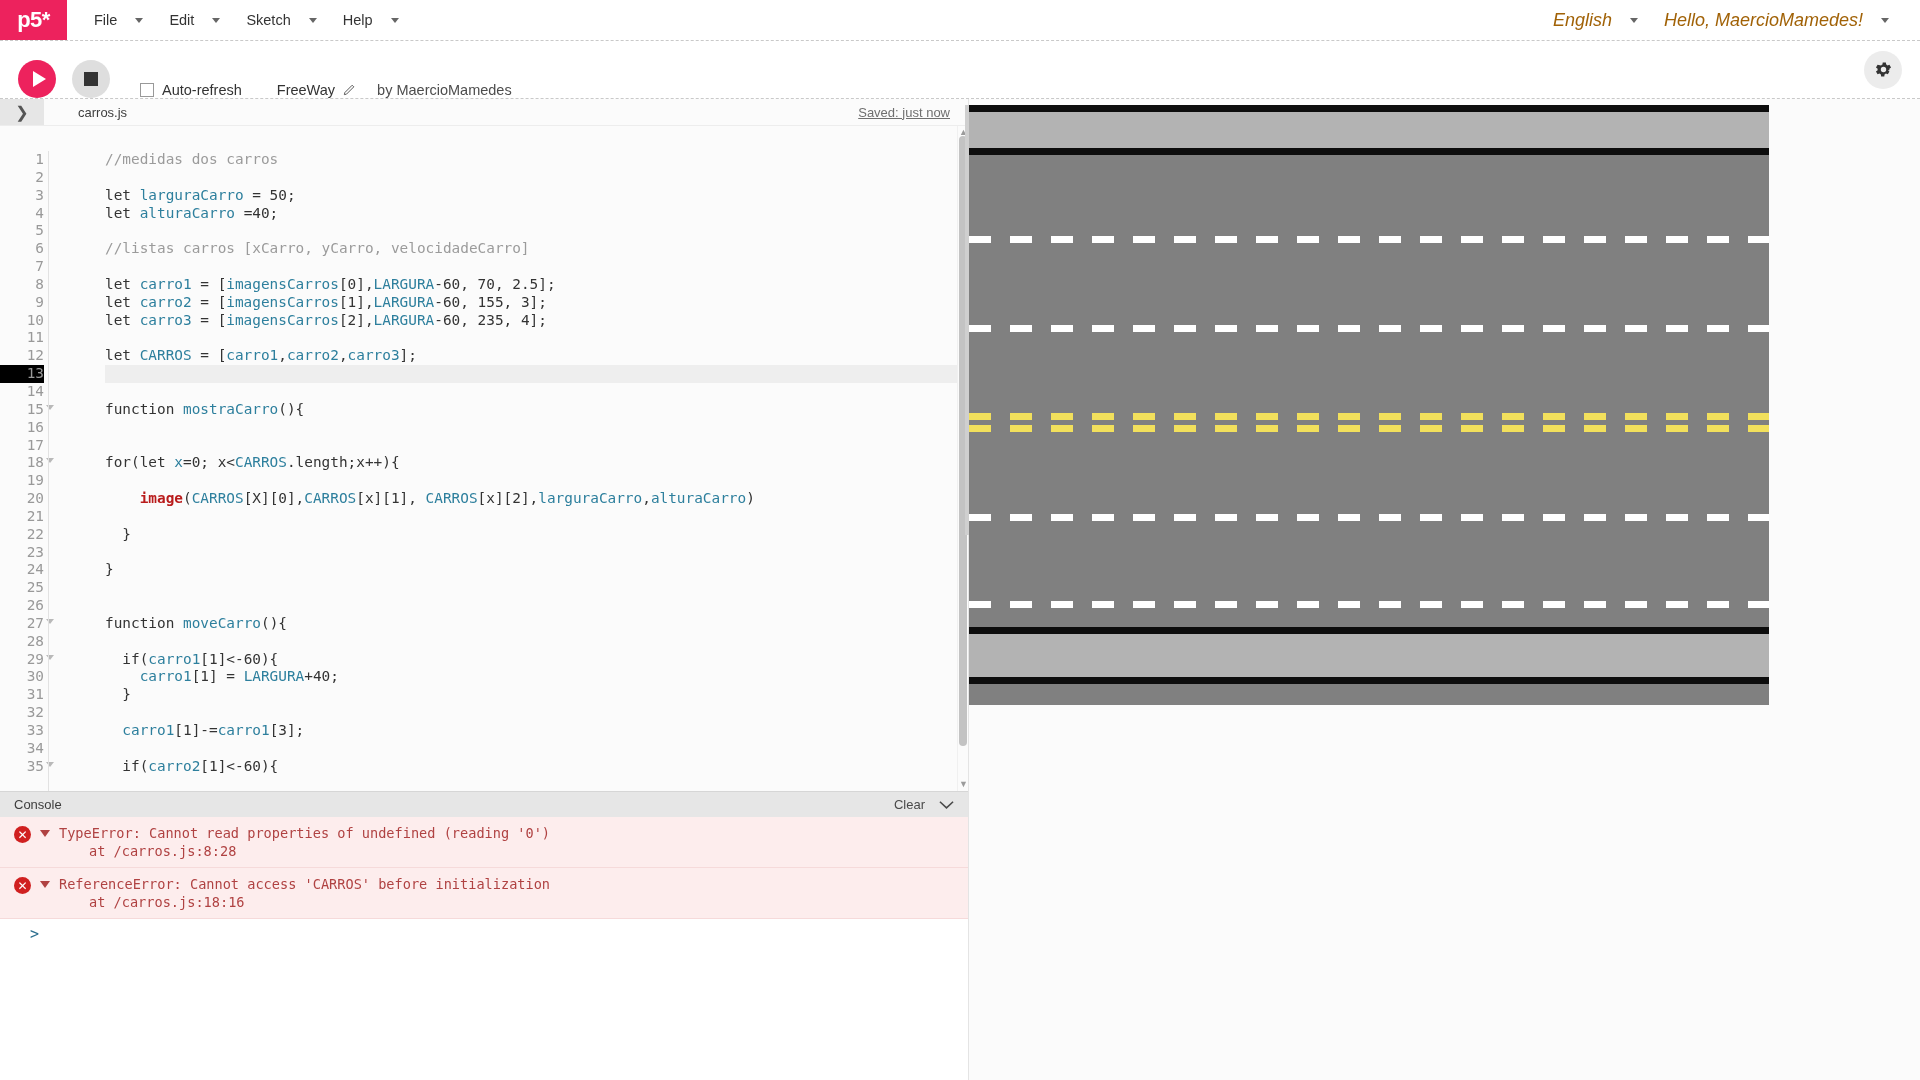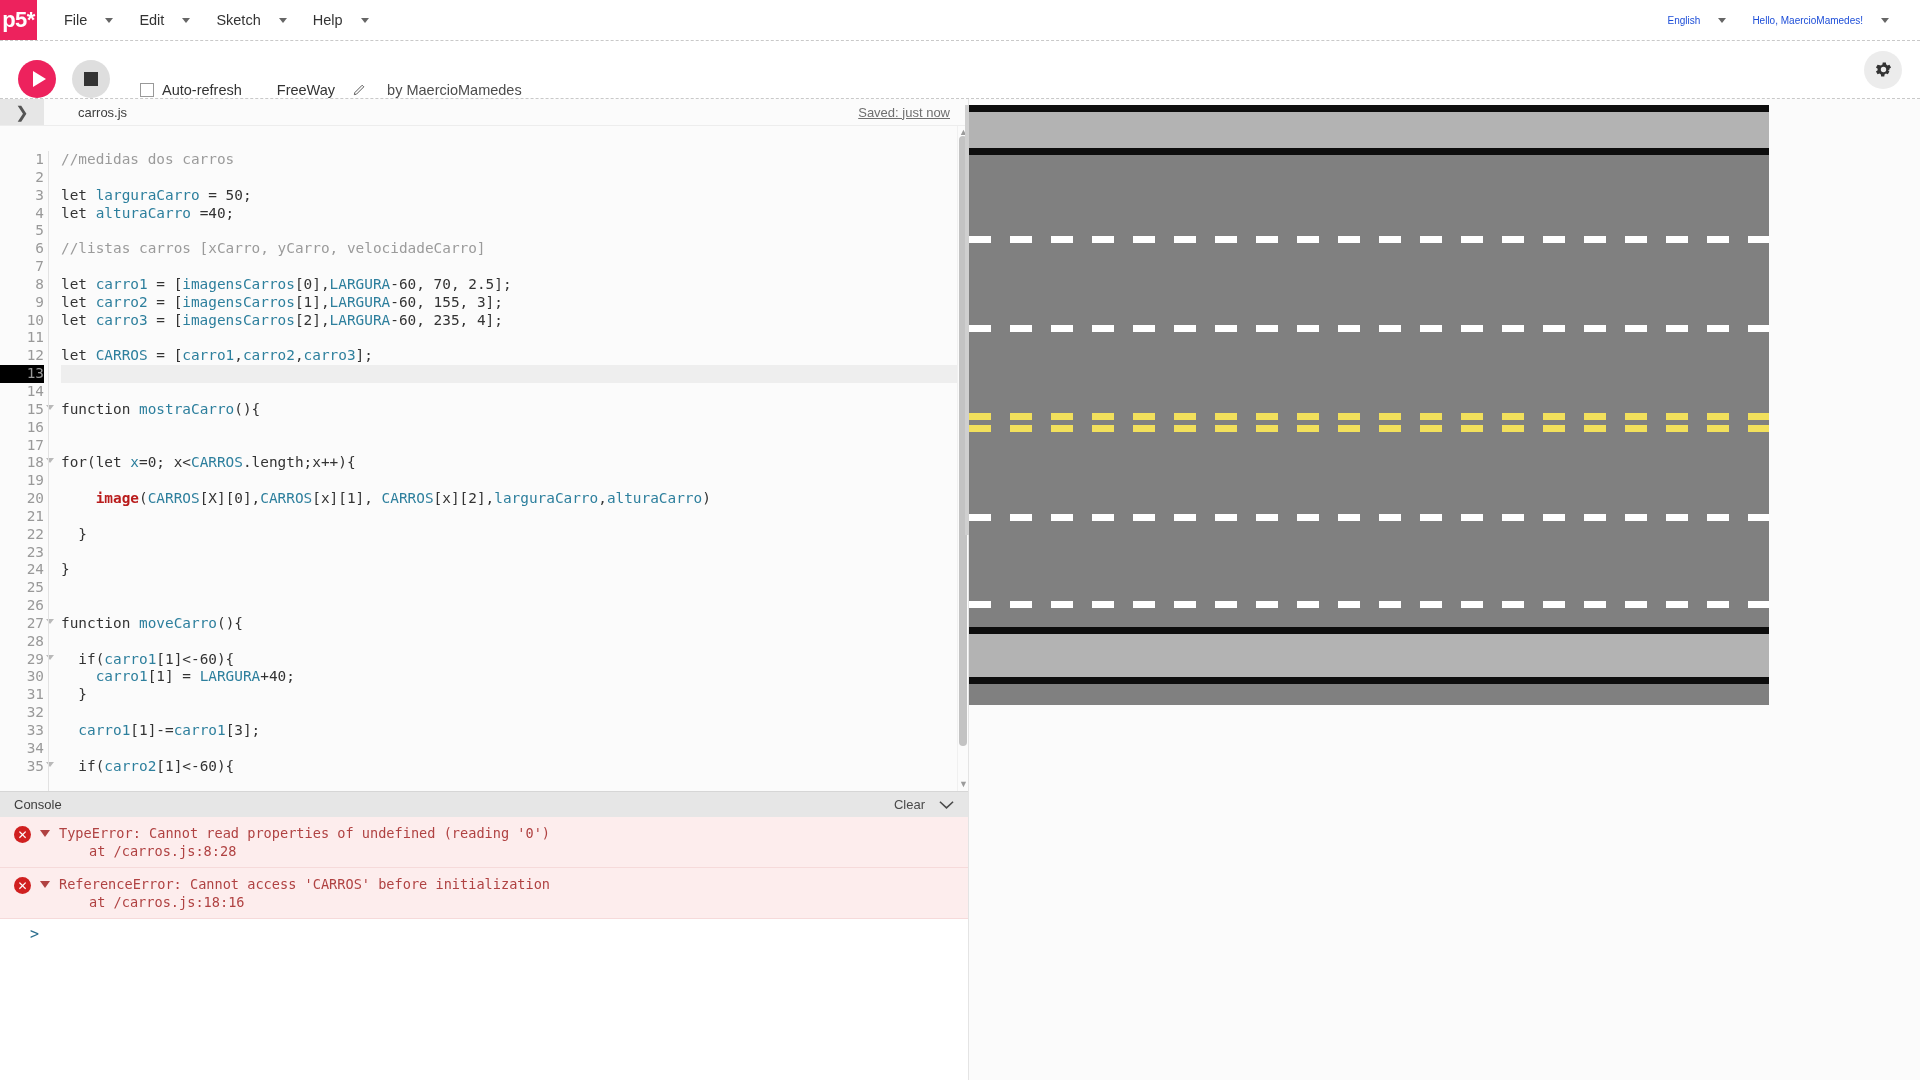--- a/index.html
+++ b/index.html
@@ -12,21 +12,21 @@
 
   
   .nav-bar {
     height: 41px;
     display: flex;
     align-items: stretch;
     border-bottom: 1px dashed #c9c9c9;
     background: #ffffff;
   }
   .logo {
-    width: 37px;
+    width: 67px;
     background: #ed225d;
     color: #ffffff;
     display: flex;
     align-items: center;
     justify-content: center;
     font-size: 22px;
     font-weight: bold;
     letter-spacing: -0.5px;
   }
   .nav-menu { display: flex; align-items: center; margin-left: 14px; }
@@ -39,21 +39,21 @@
     width: 0; height: 0;
     border-left: 4.5px solid transparent;
     border-right: 4.5px solid transparent;
     border-top: 5px solid #666666;
     display: inline-block;
   }
   .nav-right {
     margin-left: auto; display: flex; align-items: center;
     padding-right: 18px;
   }
-  .nav-right .nav-item { font-size: 10px; color: #1d4ed8; }
+  .nav-right .nav-item { font-size: 18px; color: #a16207; font-style: italic; }
 
   
   .toolbar {
     height: 58px;
     display: flex; align-items: flex-end;
     padding: 0 18px;
     border-bottom: 1px dashed #c9c9c9;
     background: #ffffff;
     position: relative;
   }
@@ -81,21 +81,21 @@
     display: flex; align-items: center; gap: 8px;
     margin-left: 30px; font-size: 14.5px; color: #333333;
   }
   .checkbox {
     width: 14px; height: 14px;
     border: 1.5px solid #999999; background: #ffffff;
     cursor: pointer; flex: none;
   }
   .sketch-name {
     margin-left: 35px; font-size: 14.5px; color: #333333;
-    display: flex; align-items: center; gap: 17px;
+    display: flex; align-items: center; gap: 7px;
   }
   .pencil-ic { width: 13px; height: 13px; display: block; cursor: pointer; }
   .author { margin-left: 22px; font-size: 14.5px; color: #4d4d4d; }
   .gear-btn {
     position: absolute; right: 18px; top: 50%;
     transform: translateY(-50%);
     width: 38px; height: 38px; border-radius: 50%;
     background: #ececec;
     display: flex; align-items: center; justify-content: center;
     cursor: pointer; border: none;
@@ -170,21 +170,21 @@
     border-top: 5px solid #b9b9b9;
   }
   .code-col {
     flex: 1;
     border-left: 1px solid #e2e2e2;
     padding-left: 12px;
     position: relative;
     white-space: pre;
     overflow: hidden;
   }
-  .code-col .ln { height: 17.85px; color: #333333; }
+  .code-col .ln { height: 17.85px; color: #333333; margin-left: 44px; }
   .code-col .ln.active { background: #eeeeee; }
   .cmt { color: #9b9b9b; }
   .kw  { color: #333333; }
   .var { color: #2d7f9d; }
   .num { color: #333333; }
   .fn  { color: #b91c1c; font-weight: bold; }
   .idn { color: #2d7f9d; }
 
   .ed-scroll {
     width: 11px; flex: none;

